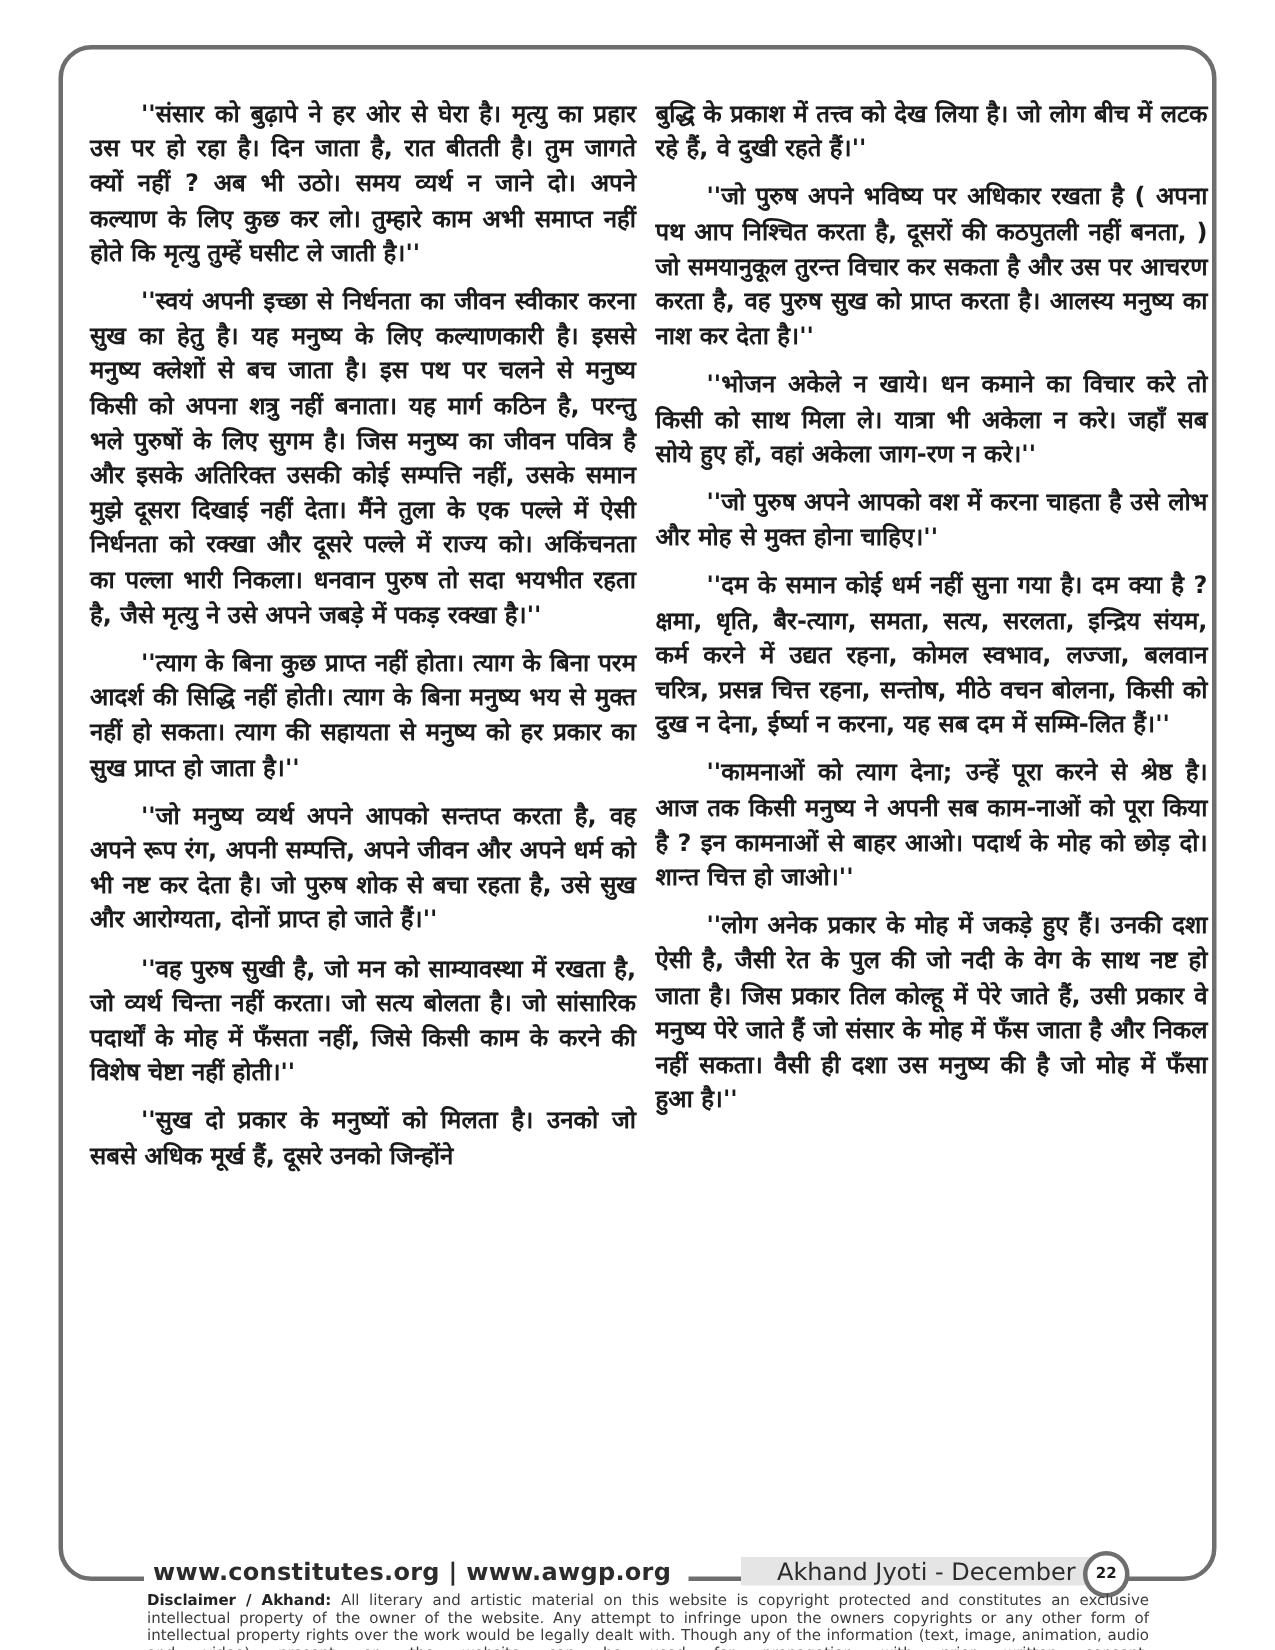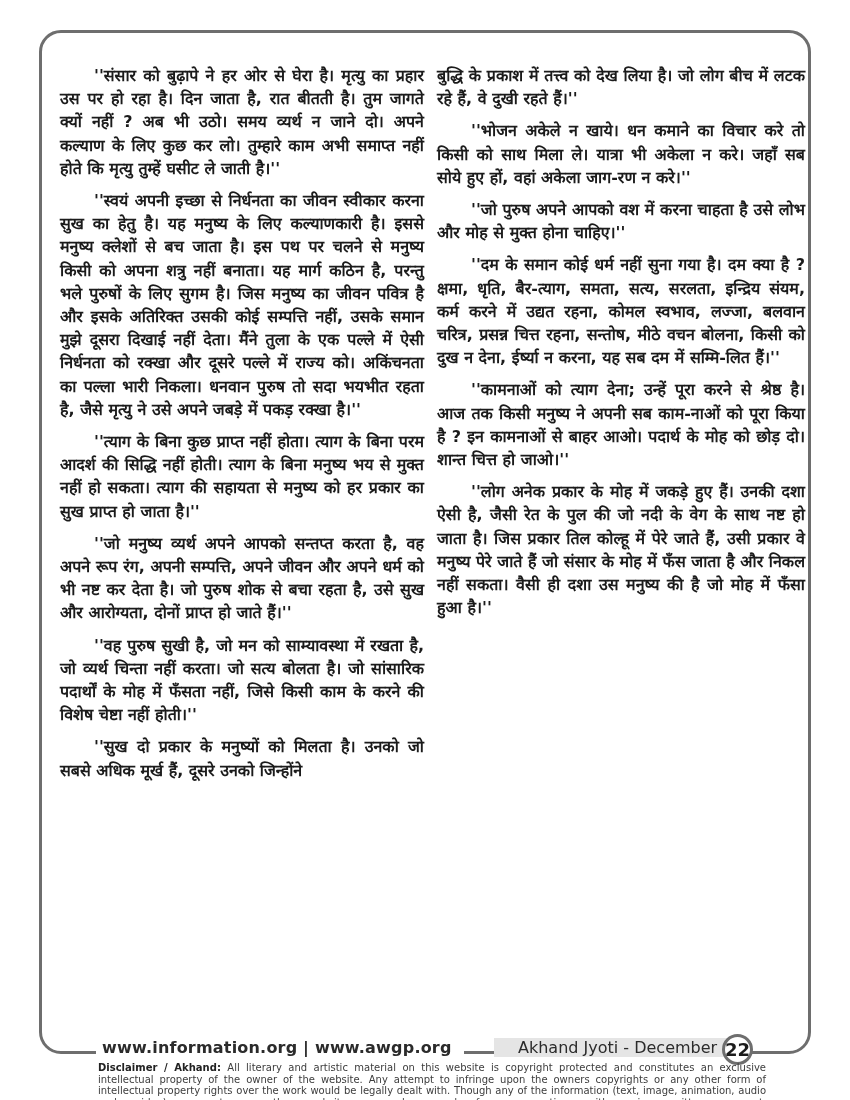--- a/index.html
+++ b/index.html
@@ -60,21 +60,21 @@
   }
   .page-badge {
     position: absolute;
     left: 722px; top: 1034px;
     width: 31px; height: 31px;
     border: 3px solid #6e6e6e;
     border-radius: 50%;
     background: #fff;
     text-align: center;
     line-height: 25px;
-    font-size: 18px;
+    font-size: 10px;
     font-weight: bold;
     color: #1b1b1b;
   }
   .disclaimer {
     position: absolute;
     left: 98px; top: 1062px;
     width: 668px;
     font-size: 10px;
     line-height: 11.6px;
     color: #3c3c3c;
@@ -92,27 +92,28 @@
   <p>''संसार को बुढ़ापे ने हर ओर से घेरा है। मृत्यु का प्रहार उस पर हो रहा है। दिन जाता है, रात बीतती है। तुम जागते क्यों नहीं ? अब भी उठो। समय व्यर्थ न जाने दो। अपने कल्याण के लिए कुछ कर लो। तुम्हारे काम अभी समाप्त नहीं होते कि मृत्यु तुम्हें घसीट ले जाती है।''</p>
   <p>''स्वयं अपनी इच्छा से निर्धनता का जीवन स्वीकार करना सुख का हेतु है। यह मनुष्य के लिए कल्याणकारी है। इससे मनुष्य क्लेशों से बच जाता है। इस पथ पर चलने से मनुष्य किसी को अपना शत्रु नहीं बनाता। यह मार्ग कठिन है, परन्तु भले पुरुषों के लिए सुगम है। जिस मनुष्य का जीवन पवित्र है और इसके अतिरिक्त उसकी कोई सम्पत्ति नहीं, उसके समान मुझे दूसरा दिखाई नहीं देता। मैंने तुला के एक पल्ले में ऐसी निर्धनता को रक्खा और दूसरे पल्ले में राज्य को। अकिंचनता का पल्ला भारी निकला। धनवान पुरुष तो सदा भयभीत रहता है, जैसे मृत्यु ने उसे अपने जबड़े में पकड़ रक्खा है।''</p>
   <p>''त्याग के बिना कुछ प्राप्त नहीं होता। त्याग के बिना परम आदर्श की सिद्धि नहीं होती। त्याग के बिना मनुष्य भय से मुक्त नहीं हो सकता। त्याग की सहायता से मनुष्य को हर प्रकार का सुख प्राप्त हो जाता है।''</p>
   <p>''जो मनुष्य व्यर्थ अपने आपको सन्तप्त करता है, वह अपने रूप रंग, अपनी सम्पत्ति, अपने जीवन और अपने धर्म को भी नष्ट कर देता है। जो पुरुष शोक से बचा रहता है, उसे सुख और आरोग्यता, दोनों प्राप्त हो जाते हैं।''</p>
   <p>''वह पुरुष सुखी है, जो मन को साम्यावस्था में रखता है, जो व्यर्थ चिन्ता नहीं करता। जो सत्य बोलता है। जो सांसारिक पदार्थों के मोह में फँसता नहीं, जिसे किसी काम के करने की विशेष चेष्टा नहीं होती।''</p>
   <p>''सुख दो प्रकार के मनुष्यों को मिलता है। उनको जो सबसे अधिक मूर्ख हैं, दूसरे उनको जिन्होंने</p>
 </div>
 
 <div class="text-column col-right">
   <p class="no-indent">बुद्धि के प्रकाश में तत्त्व को देख लिया है। जो लोग बीच में लटक रहे हैं, वे दुखी रहते हैं।''</p>
+  <p>''जो पुरुष अपने भविष्य पर अधिकार रखता है ( अपना पथ आप निश्चित करता है, दूसरों की कठपुतली नहीं बनता, ) जो समयानुकूल तुरन्त विचार कर सकता है और उस पर आचरण करता है, वह पुरुष सुख को प्राप्त करता है। आलस्य मनुष्य का नाश कर देता है।''</p>
   <p>''भोजन अकेले न खाये। धन कमाने का विचार करे तो किसी को साथ मिला ले। यात्रा भी अकेला न करे। जहाँ सब सोये हुए हों, वहां अकेला जाग-रण न करे।''</p>
   <p>''जो पुरुष अपने आपको वश में करना चाहता है उसे लोभ और मोह से मुक्त होना चाहिए।''</p>
   <p>''दम के समान कोई धर्म नहीं सुना गया है। दम क्या है ? क्षमा, धृति, बैर-त्याग, समता, सत्य, सरलता, इन्द्रिय संयम, कर्म करने में उद्यत रहना, कोमल स्वभाव, लज्जा, बलवान चरित्र, प्रसन्न चित्त रहना, सन्तोष, मीठे वचन बोलना, किसी को दुख न देना, ईर्ष्या न करना, यह सब दम में सम्मि-लित हैं।''</p>
   <p>''कामनाओं को त्याग देना; उन्हें पूरा करने से श्रेष्ठ है। आज तक किसी मनुष्य ने अपनी सब काम-नाओं को पूरा किया है ? इन कामनाओं से बाहर आओ। पदार्थ के मोह को छोड़ दो। शान्त चित्त हो जाओ।''</p>
   <p>''लोग अनेक प्रकार के मोह में जकड़े हुए हैं। उनकी दशा ऐसी है, जैसी रेत के पुल की जो नदी के वेग के साथ नष्ट हो जाता है। जिस प्रकार तिल कोल्हू में पेरे जाते हैं, उसी प्रकार वे मनुष्य पेरे जाते हैं जो संसार के मोह में फँस जाता है और निकल नहीं सकता। वैसी ही दशा उस मनुष्य की है जो मोह में फँसा हुआ है।''</p>
 </div>
 
-<div class="footer-sites">www.information.org | www.awgp.org</div>
+<div class="footer-sites">www.constitutes.org | www.awgp.org</div>
 <div class="footer-edition">Akhand Jyoti - December</div>
 <div class="page-badge">22</div>
 
 <div class="disclaimer">
   <b>Disclaimer / Akhand:</b>
   <span> All literary and artistic material on this website is copyright protected and constitutes an exclusive intellectual property of the owner of the website. Any attempt to infringe upon the owners copyrights or any other form of intellectual property rights over the work would be legally dealt with. Though any of the information (text, image, animation, audio and video) present on the website can be used for propagation with prior written consent.</span>
 </div>
 
 </body></html>

